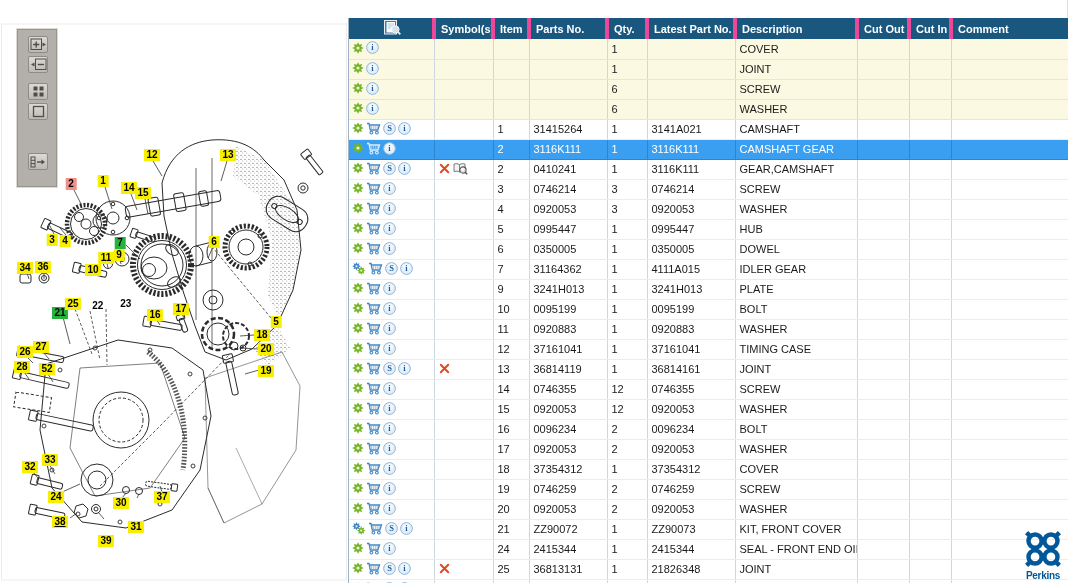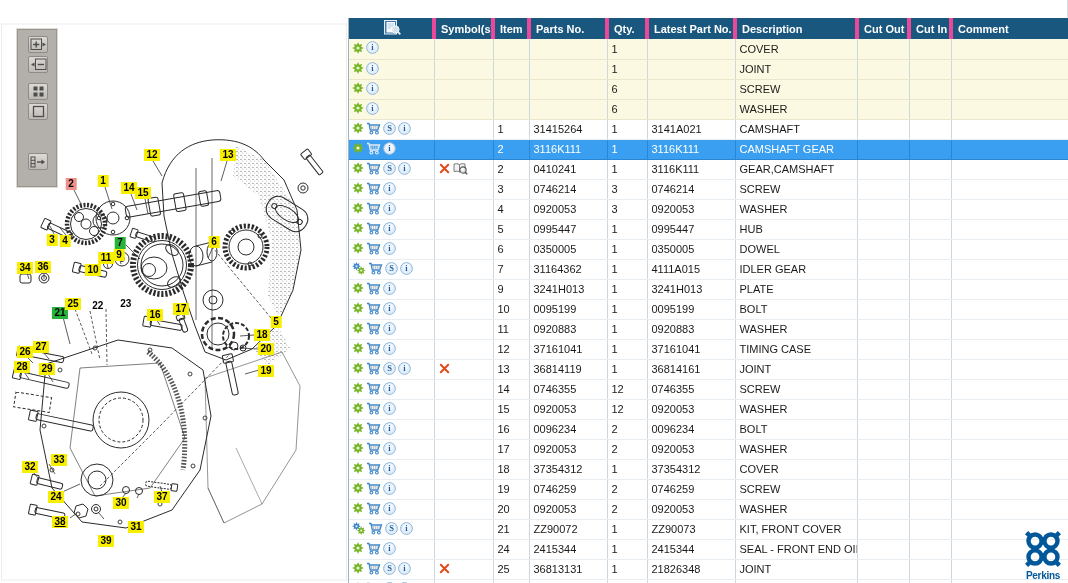--- a/index.html
+++ b/index.html
@@ -289,22 +289,22 @@
         <div class="callout co-p" style="left: 106px; top: 286px; margin-left: 11px;">23</div>
         <div class="callout co-y" style="left: 155px; top: 297px;">16</div>
         <div class="callout co-y" style="left: 181px; top: 291px;">17</div>
         <div class="callout co-y" style="left: 276px; top: 304px;">5</div>
         <div class="callout co-y" style="left: 262px; top: 317px;">18</div>
         <div class="callout co-y" style="left: 266px; top: 331px;">20</div>
         <div class="callout co-y" style="left: 266px; top: 353px;">19</div>
         <div class="callout co-y" style="left: 41px; top: 329px;">27</div>
         <div class="callout co-y" style="left: 25px; top: 334px;">26</div>
         <div class="callout co-y" style="left: 22px; top: 349px;">28</div>
-        <div class="callout co-y" style="left: 47px; top: 351px;">29</div>
-        <div class="callout co-y" style="left: 59px; top: 442px;">33</div>
+        <div class="callout co-y" style="left: 47px; top: 351px;">52</div>
+        <div class="callout co-y" style="left: 50px; top: 442px;">33</div>
         <div class="callout co-y" style="left: 30px; top: 449px;">32</div>
         <div class="callout co-y" style="left: 56px; top: 479px;">24</div>
         <div class="callout co-y" style="left: 121px; top: 485px;">30</div>
         <div class="callout co-y" style="left: 136px; top: 485px; margin-top: 24px;">31</div>
         <div class="callout co-y" style="left: 162px; top: 479px;">37</div>
         <div class="callout co-y" style="left: 60px; top: 504px; text-decoration: underline;">38</div>
         <div class="callout co-y" style="left: 106px; top: 506px; margin-top: 17px;">39</div>
       </div>
     <div id="dtoolbar">
         <button style="top: 7px;">

